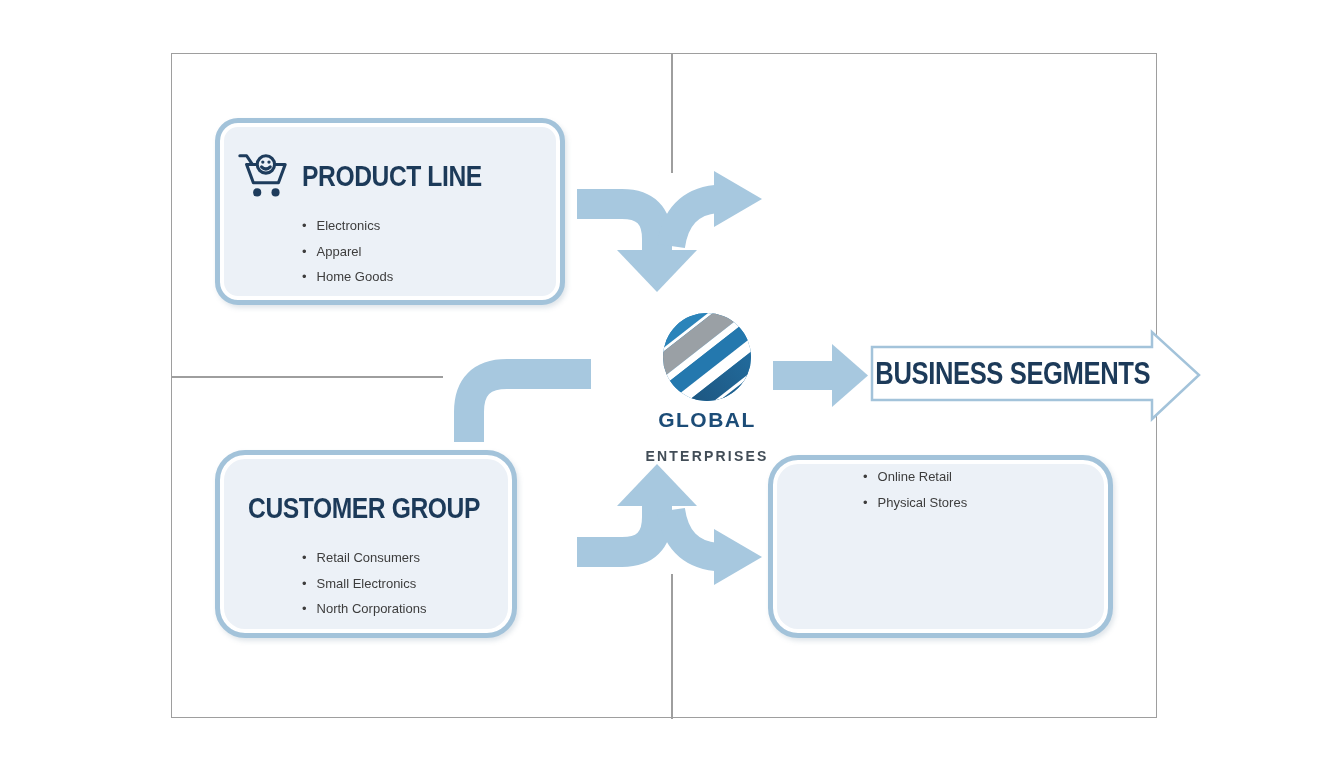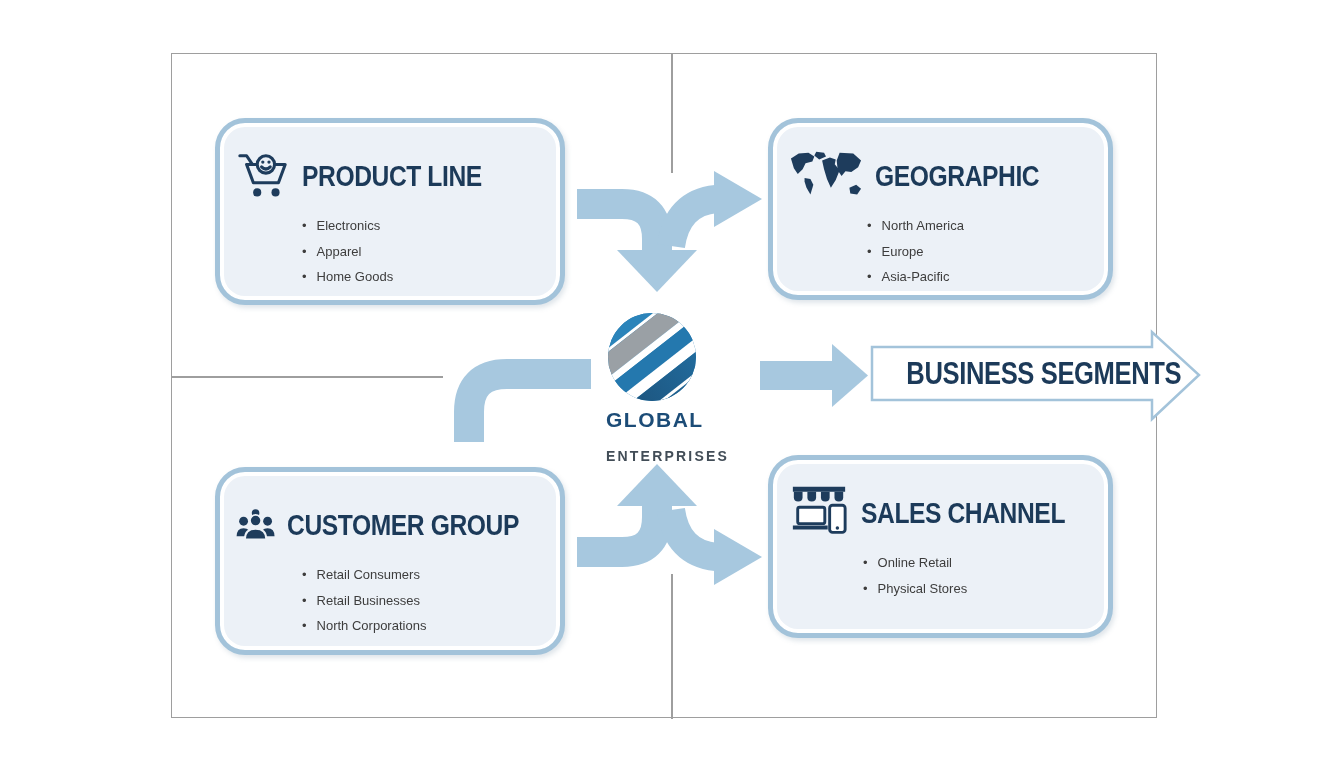--- a/index.html
+++ b/index.html
@@ -14,53 +14,53 @@
   .vline.top{top:53px;height:120px;}
   .vline.bottom{top:574px;height:145px;}
   .hline{position:absolute;top:376px;left:171px;width:272px;height:1.5px;
          background:var(--frame-line,#9e9e9e);}
 
   
   .seg-box{position:absolute;border:5px solid var(--box-border,#a3c3da);
            border-radius:30px;background:var(--box-fill,#ecf1f7);
            box-shadow:inset 0 0 0 4px #ffffff, 2px 3px 5px rgba(110,135,160,.22);
            box-sizing:border-box;}
-  .box-product {left:215px;top:118px;width:350px;height:187px;}
+  .box-product {left:215px;top:118px;width:350px;height:187px;border-radius:23px;}
   .box-geo     {left:768px;top:118px;width:345px;height:182px;}
-  .box-customer{left:215px;top:450px;width:350px;height:188px;margin-top:17px;}
+  .box-customer{left:215px;top:450px;width:302px;height:188px;}
   .box-sales   {left:768px;top:455px;width:345px;height:183px;}
 
   .seg-head{display:flex;align-items:center;gap:12px;margin:20px 0 0 16px;height:66px;}
   .seg-title{display:inline-block;font-weight:700;font-size:29px;letter-spacing:-.5px;
              color:var(--title-navy,#1c3a59);transform:scaleX(.85);
              transform-origin:left center;white-space:nowrap;}
   .seg-list{margin:4px 0 0 82px;}
   .box-geo .seg-list{margin-left:94px;}
   .box-sales .seg-list{margin-left:90px;}
   .seg-item{font-size:13px;line-height:25.5px;color:var(--body-text,#3d3d3d);}
   .seg-item::before{content:"•";margin-right:10px;}
 
   
   .overlay{position:absolute;left:0;top:0;pointer-events:none;}
   .arrow-fill{fill:var(--accent-arrow,#a7c8df);}
   .arrow-band{stroke:var(--accent-arrow,#a7c8df);fill:none;}
   .outline-arrow{fill:#ffffff;stroke:var(--box-border,#a9cade);stroke-width:2.5;}
 
   
-  .logo-block{position:absolute;left:606px;top:303px;width:132px;height:150px;
-              background:#ffffff;text-align:left;}
+  .logo-block{position:absolute;left:641px;top:303px;width:132px;height:150px;
+              background:#ffffff;text-align:center;}
   .logo-globe{margin-top:8px;}
   .brand1{font-weight:700;font-size:21px;letter-spacing:1.5px;
           color:var(--brand-blue,#1c4c77);margin-top:1px;}
   .brand2{font-weight:700;font-size:14px;letter-spacing:2.2px;
           color:var(--brand-gray,#424d57);margin-top:16px;}
 
   
   .bs-label{position:absolute;left:872px;top:347px;width:281px;height:53px;
-            display:flex;align-items:center;justify-content:center;padding-left:31px;}
+            display:flex;align-items:center;justify-content:center;}
   .bs-label span{display:inline-block;font-weight:700;font-size:32px;letter-spacing:-.5px;
                  color:var(--title-navy,#1c3a59);transform:scaleX(.8);white-space:nowrap;}
 </style>
 </head>
 <body>
 
 <div class="stage">
 
   <div class="frame"></div>
   <div class="vline top"></div>
@@ -83,78 +83,42 @@
       </svg>
       <span class="seg-title">PRODUCT LINE</span>
     </div>
     <div class="seg-list">
       <div class="seg-item">Electronics</div>
       <div class="seg-item">Apparel</div>
       <div class="seg-item">Home Goods</div>
     </div>
   </div>
 
-  <div class="seg-box box-geo">
-    <div class="seg-head">
-      <svg class="seg-icon" width="74" height="56" viewBox="0 0 76 56" fill="#1e3c5c">
-        <path d="M2,10 L10,5 L20,4 L26,8 L24,13 L17,15 L14,21 L9,26 L5,20 Z"></path>
-        <path d="M28,3 l8,1 2,4 -7,3 -5,-4 z"></path>
-        <path d="M16,30 l6,1 3,6 -3,10 -4,-7 -2,-6 z"></path>
-        <path d="M34,12 l8,-3 6,2 -1,5 5,6 -4,10 -5,8 -4,-9 -3,-10 z"></path>
-        <path d="M52,4 l14,1 8,7 -3,7 -7,5 -6,-1 -4,5 -4,-6 -1,-10 z"></path>
-        <path d="M62,40 l7,-3 5,4 -4,6 -7,-1 z"></path>
-      </svg>
-      <span class="seg-title">GEOGRAPHIC</span>
-    </div>
-    <div class="seg-list">
-      <div class="seg-item">North America</div>
-      <div class="seg-item">Europe</div>
-      <div class="seg-item">Asia-Pacific</div>
-    </div>
-  </div>
 
   <div class="seg-box box-customer">
     <div class="seg-head">
       <svg class="seg-icon" width="58" height="54" viewBox="0 0 62 54" fill="#1e3c5c">
         <circle cx="31" cy="8" r="6"></circle>
         <circle cx="12" cy="21" r="7"></circle>
         <path d="M1,45 q0,-13 11,-13 q11,0 11,13 z"></path>
         <circle cx="50" cy="21" r="7"></circle>
         <path d="M39,45 q0,-13 11,-13 q11,0 11,13 z"></path>
         <circle cx="31" cy="20" r="9" stroke="#ecf1f7" stroke-width="3"></circle>
         <path d="M14,50 q0,-17 17,-17 q17,0 17,17 z" stroke="#ecf1f7" stroke-width="3"></path>
       </svg>
       <span class="seg-title">CUSTOMER GROUP</span>
     </div>
     <div class="seg-list">
       <div class="seg-item">Retail Consumers</div>
-      <div class="seg-item">Retail Businesses</div>
+      <div class="seg-item">Small Electronics</div>
       <div class="seg-item">North Corporations</div>
     </div>
   </div>
 
   <div class="seg-box box-sales">
-    <div class="seg-head">
-      <svg class="seg-icon" width="60" height="56" viewBox="0 0 62 56">
-        <g fill="#1e3c5c">
-          <path d="M4,1 h54 v5 h-54 z"></path>
-          <path d="M5,6 h9 v6 a4.5,4 0 0 1 -9,0 z"></path>
-          <path d="M19,6 h9 v6 a4.5,4 0 0 1 -9,0 z"></path>
-          <path d="M33,6 h9 v6 a4.5,4 0 0 1 -9,0 z"></path>
-          <path d="M47,6 h9 v6 a4.5,4 0 0 1 -9,0 z"></path>
-        </g>
-        <g stroke="#1e3c5c" stroke-width="3" fill="#ffffff">
-          <rect x="9" y="22" width="28" height="17" rx="2"></rect>
-          <rect x="42" y="20" width="16" height="28" rx="3"></rect>
-        </g>
-        <path d="M4,41 h36 v4 h-36 z" fill="#1e3c5c"></path>
-        <circle cx="50" cy="43.5" r="1.8" fill="#1e3c5c"></circle>
-      </svg>
-      <span class="seg-title">SALES CHANNEL</span>
-    </div>
     <div class="seg-list">
       <div class="seg-item">Online Retail</div>
       <div class="seg-item">Physical Stores</div>
     </div>
   </div>
 
   <svg class="overlay" width="1344" height="768" viewBox="0 0 1344 768">
 
     <path class="arrow-band" stroke-width="30" d="M469,442 L469,412 Q469,374 507,374 L591,374"></path>
 

